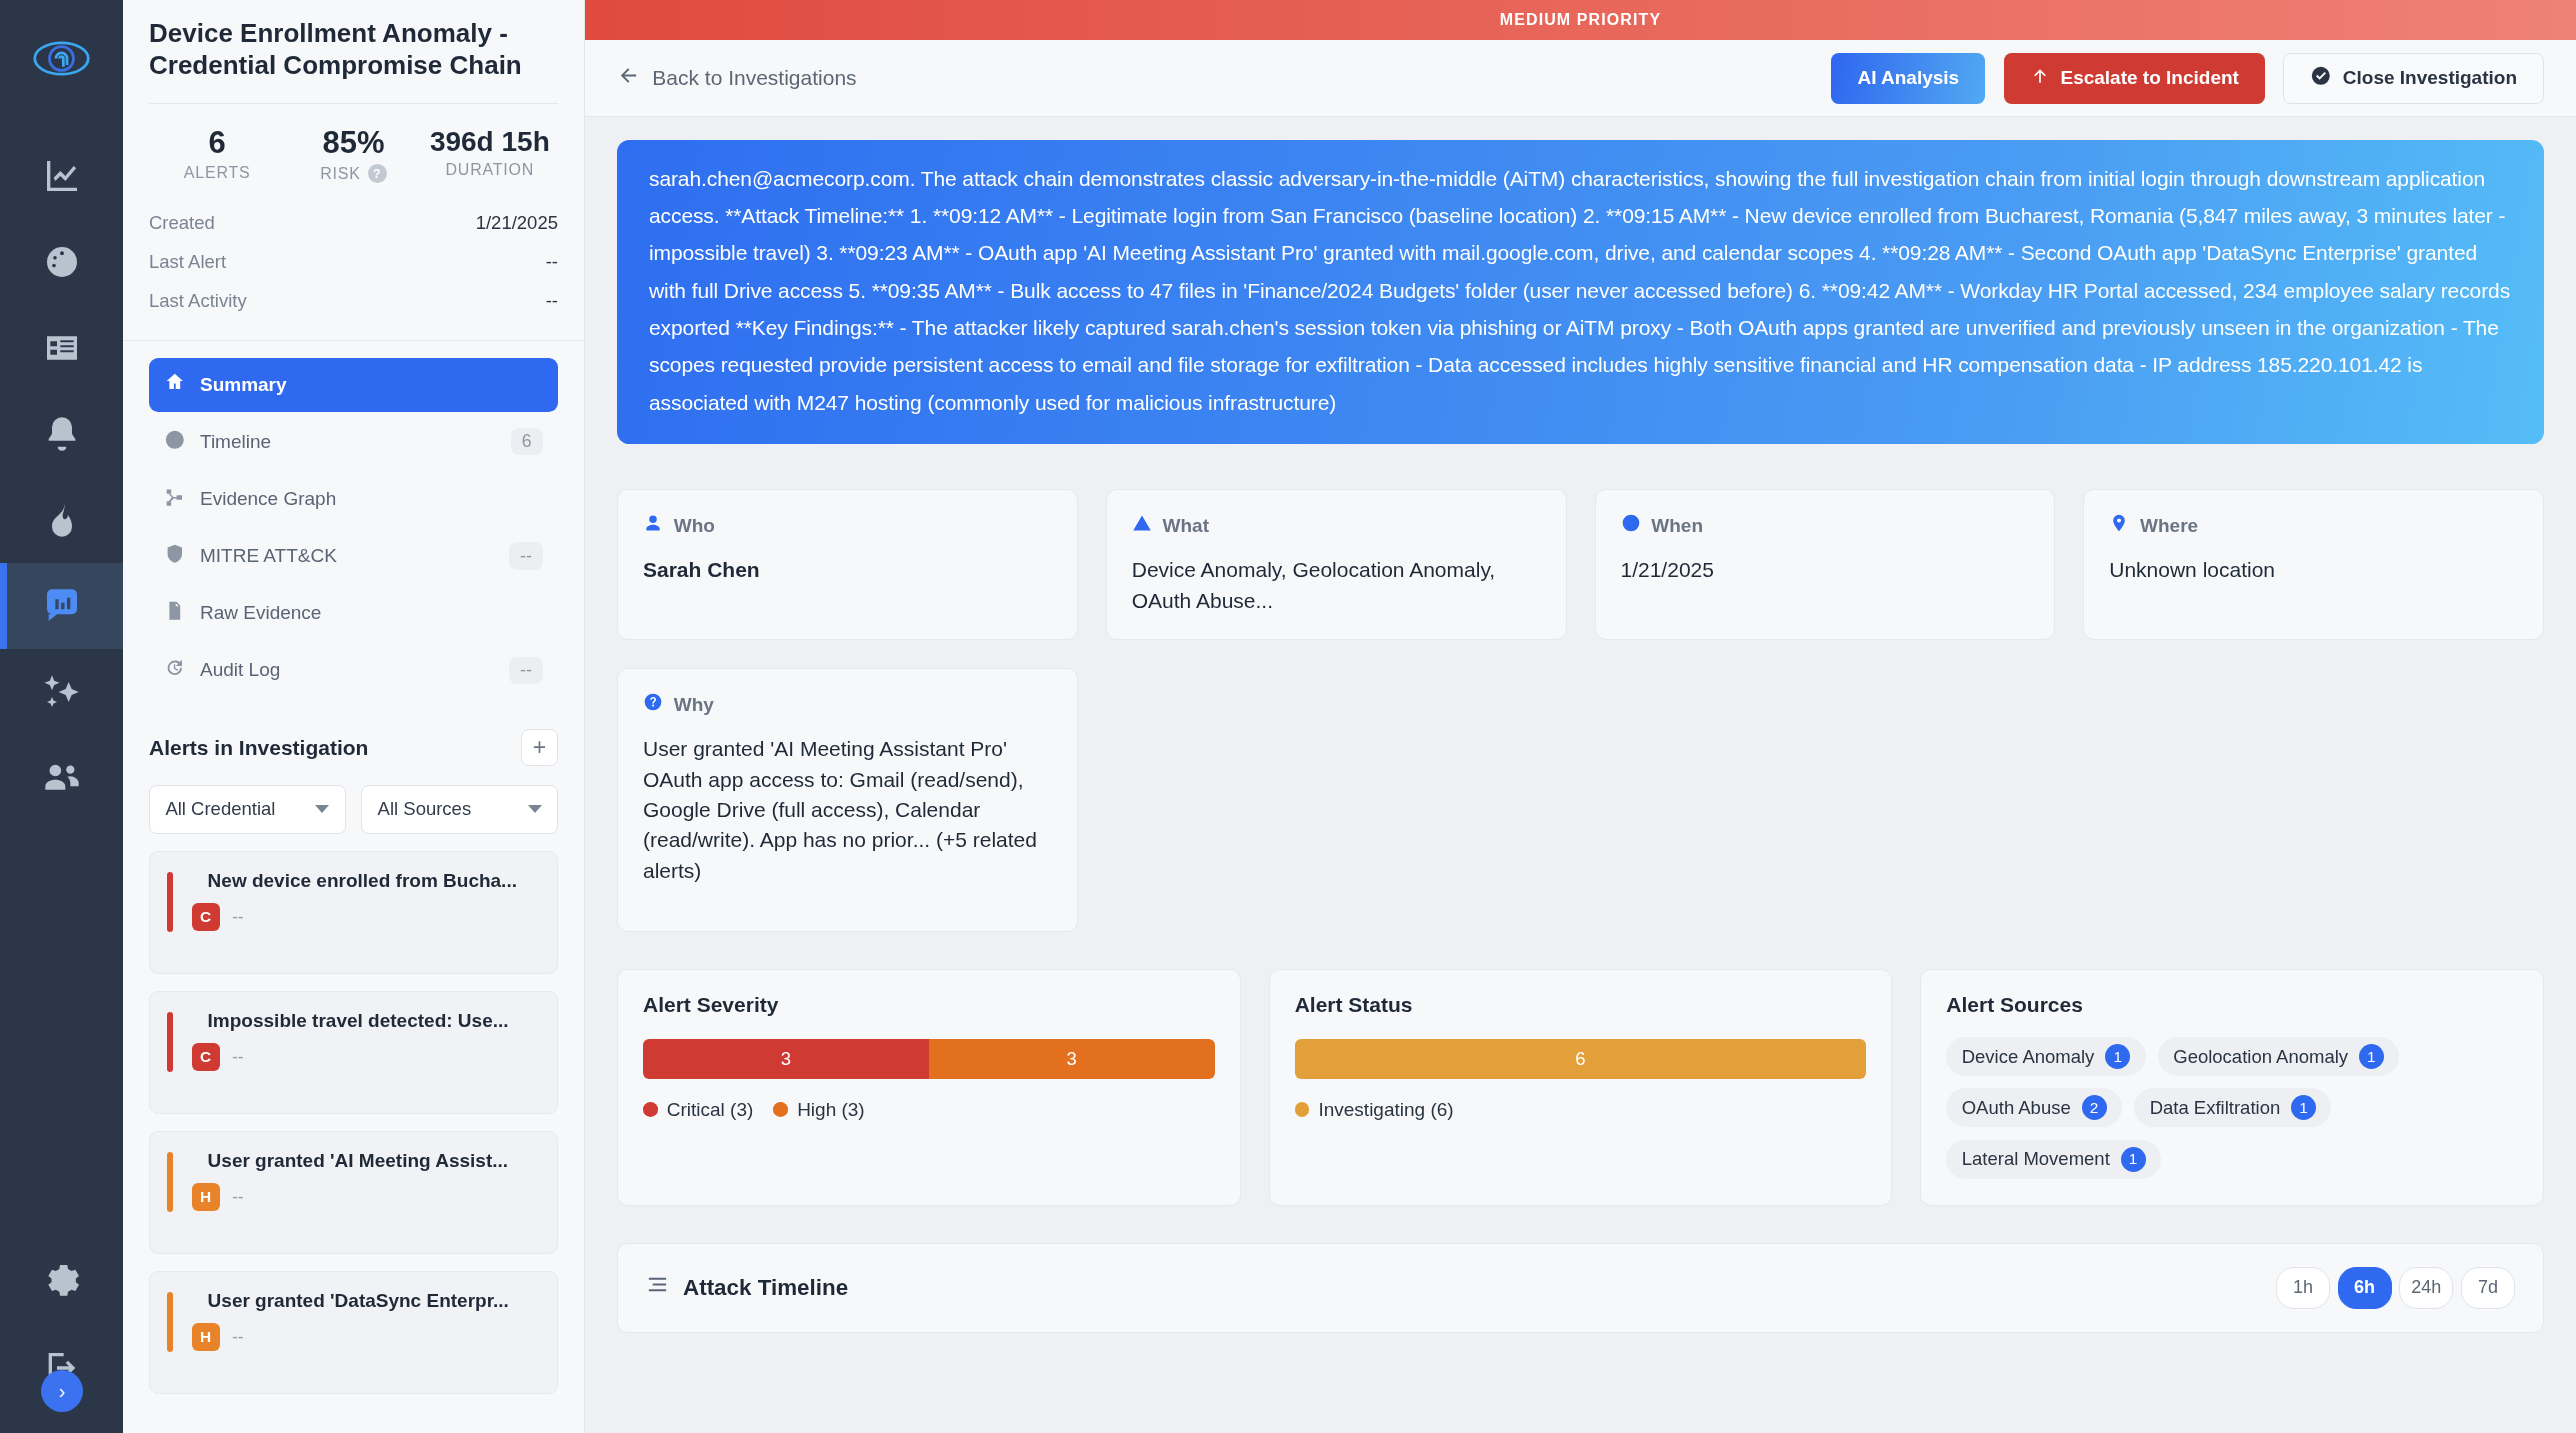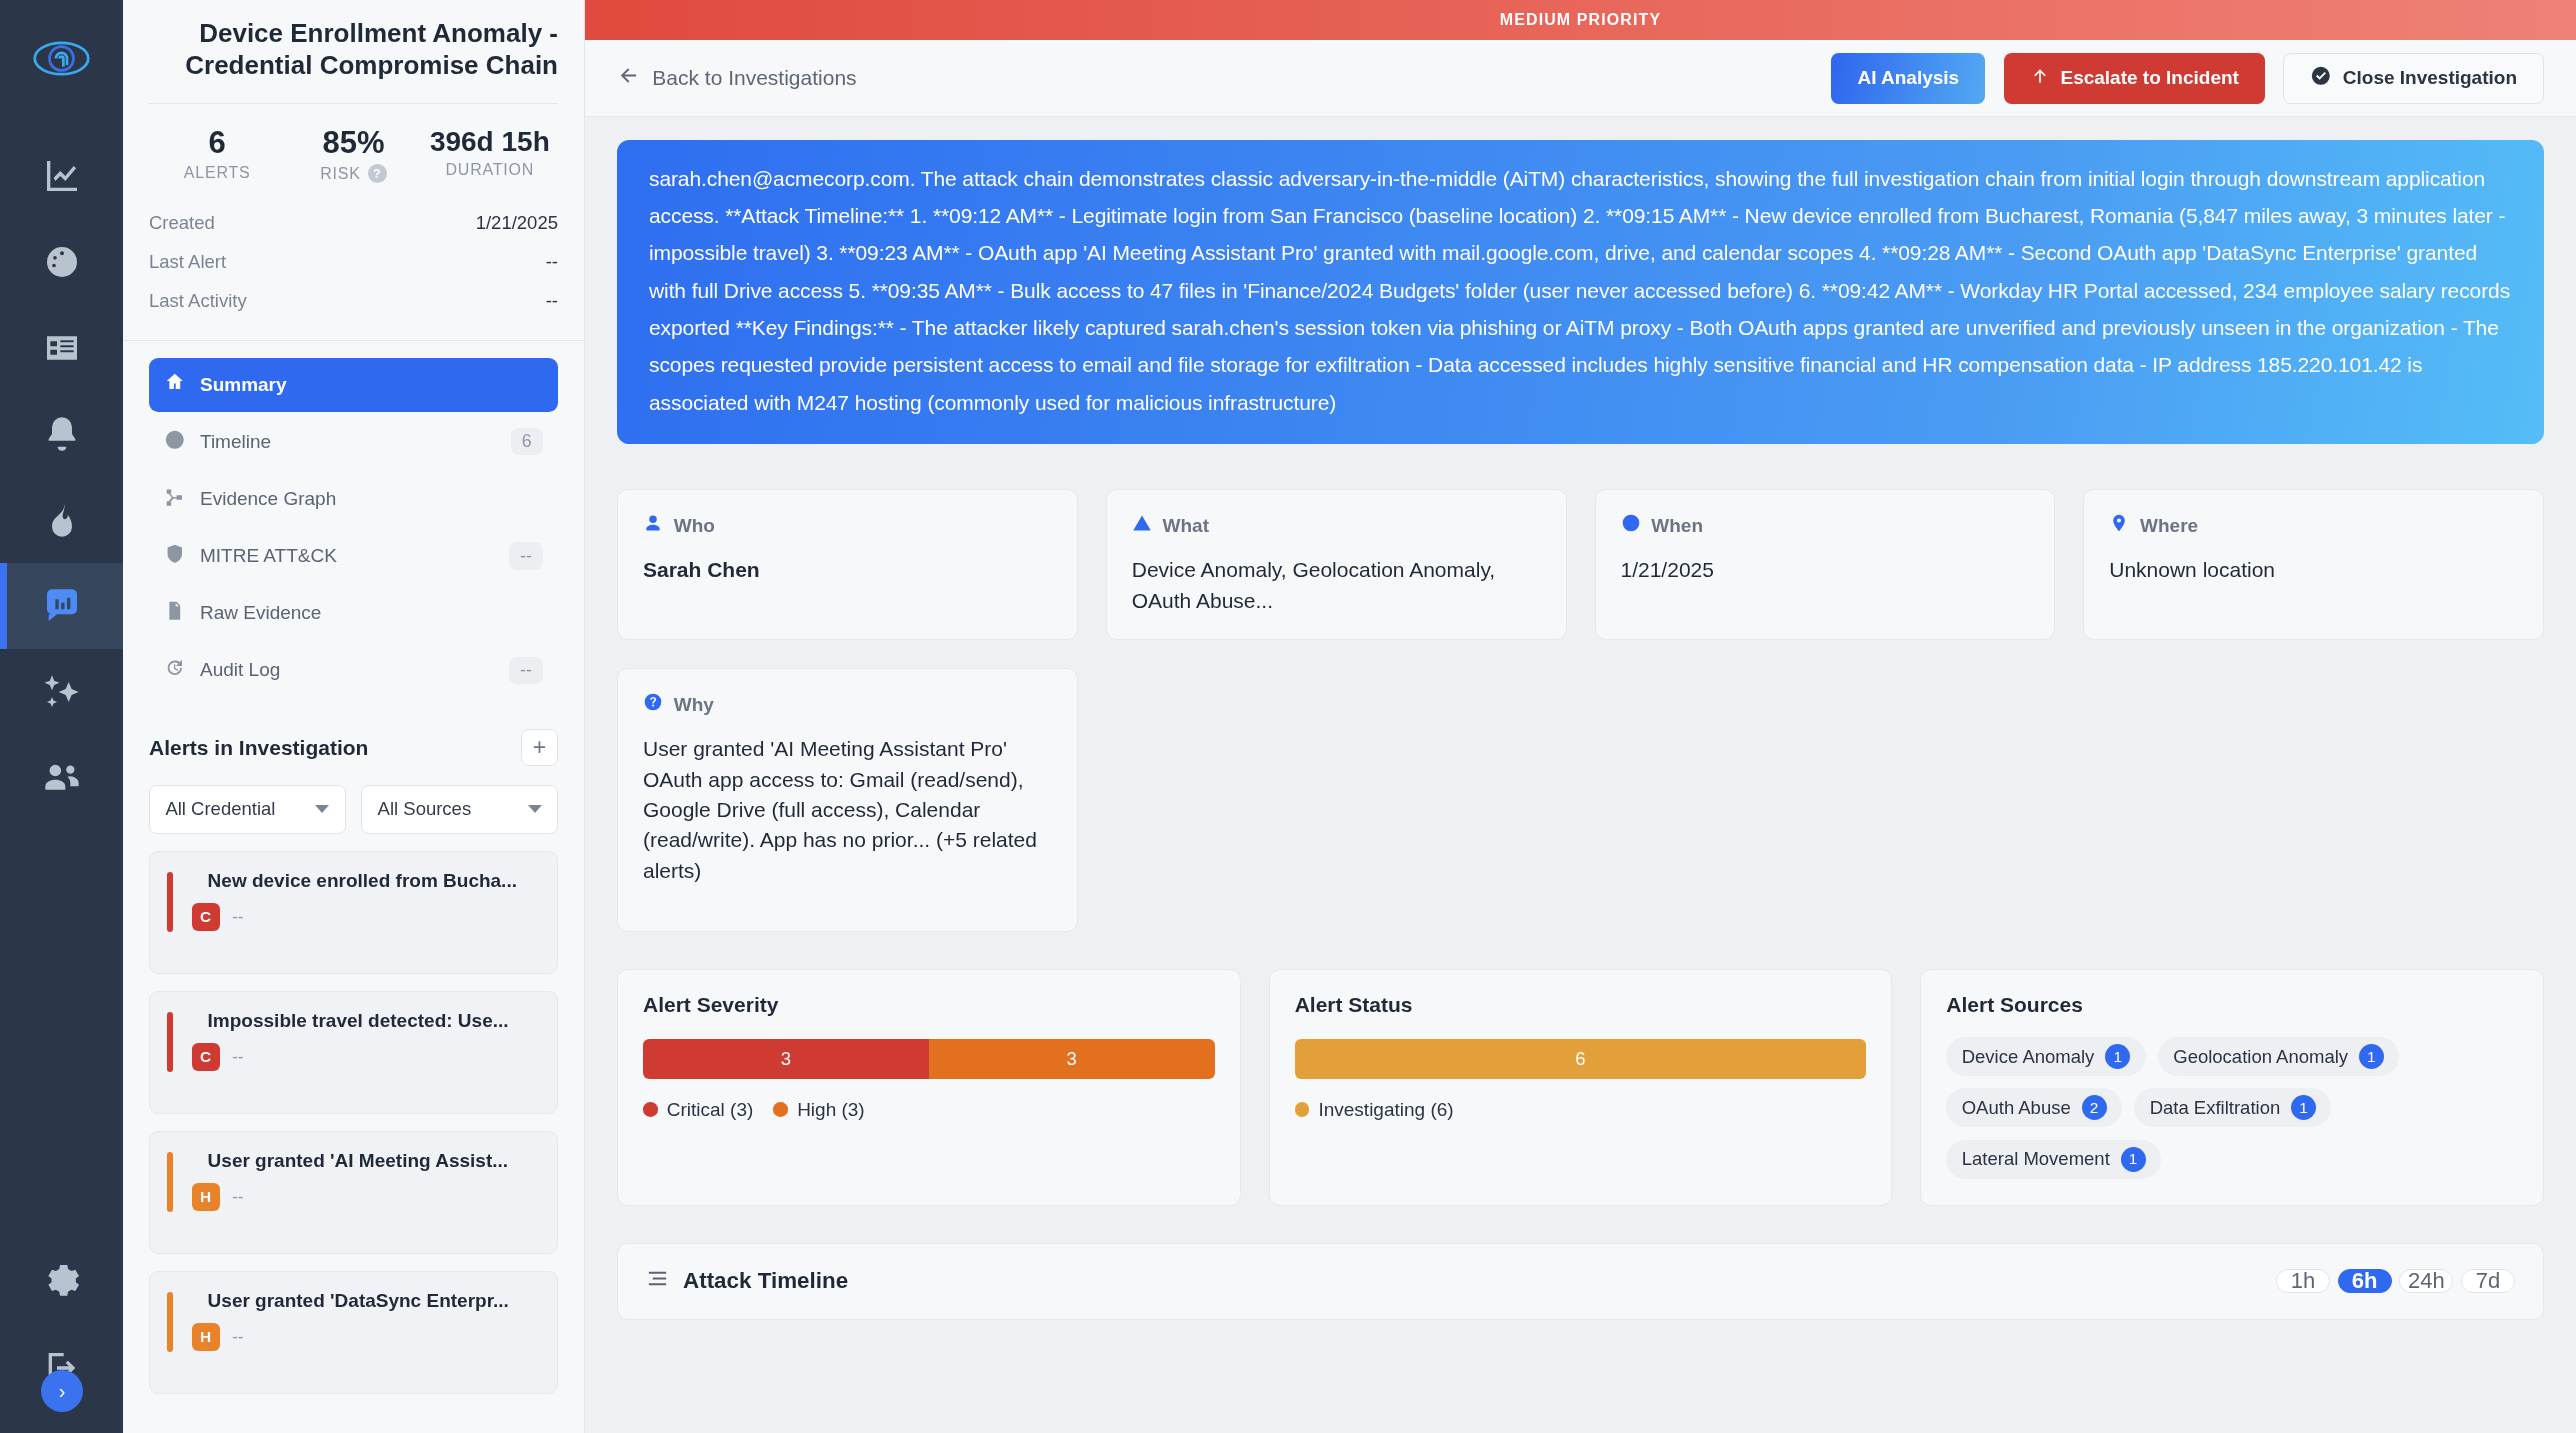--- a/index.html
+++ b/index.html
@@ -42,21 +42,21 @@
     border-right: 0.8px solid #e2e5ea; overflow: hidden; position: relative;
   }
   .lp-inner { padding: 0 26px; }
   .sev-row { display: flex; align-items: center; gap: 15.4px; padding-top: 55px; }
   .badge-critical {
     background: #dc3c35; color: #fff; font-size: 16px; font-weight: bold;
     letter-spacing: 0.5px; padding: 5.4px 13px; border-radius: 5.4px;
   }
   .inv-id { color: #8d96a3; font-family: "Liberation Mono", monospace; font-size: 19px; letter-spacing: -0.4px;}
   .inv-title {
-    margin-top: 17px; font-size: 26px; line-height: 1.24; font-weight: bold; color: #1f2937; text-align: right;
+    margin-top: 17px; font-size: 26px; line-height: 1.24; font-weight: bold; color: #1f2937;
   }
   .lp-div { margin: 21.6px 0 0 0; height: 0.8px; background: #e4e7ec; }
   .stats { display: flex; padding: 23px 0 20px 0; }
   .stat { flex: 1; text-align: center; }
   .stat-val { font-size: 31px; font-weight: bold; color: #1f2937; line-height: 1.05; }
   .stat-lab { font-size: 16px; color: #8d96a3; letter-spacing: 0.8px; margin-top: 4.6px;
      display:flex; align-items:center; justify-content:center; gap:7px;}
   .qmark { width:19px; height:19px; border-radius:50%; background:#c3c9d2; color:#fff;
      font-size:12.3px; display:inline-flex; align-items:center; justify-content:center; font-weight:bold;}
   .meta { padding-bottom: 12.3px; }
@@ -154,22 +154,22 @@
   .chip { background: #edeff2; border-radius: 770px; padding: 7px 15.4px; display: flex;
     align-items: center; gap: 10.8px; font-size: 18.5px; color: #2b3442; }
   .chip-n { background: #2f69ef; color: #fff; border-radius: 50%; width: 25px; height: 25px;
     font-size: 15.4px; display: flex; align-items: center; justify-content: center; }
 
   .timeline-card { margin-top: 37px; background: #f7f8fa; border: 0.8px solid #e5e8ec;
     border-radius: 10.8px; padding: 23px 28px; display: flex; align-items: center; justify-content: space-between; }
   .tl-left { display: flex; align-items: center; gap: 14px; font-size: 22.4px; font-weight: bold; color: #1f2937; }
   .tl-left svg { width: 23px; height: 23px; fill: #5a6474; }
   .ranges { display: flex; gap: 7.7px; }
-  .range { min-width: 54px; height: 24px; border: 0.8px solid #e0e4ea; border-radius: 18px; background: #fff;
-    display: flex; align-items: center; justify-content: center; font-size: 22px; color: #5d6674; cursor: pointer; }
+  .range { min-width: 54px; height: 42px; border: 0.8px solid #e0e4ea; border-radius: 18px; background: #fff;
+    display: flex; align-items: center; justify-content: center; font-size: 18px; color: #5d6674; cursor: pointer; }
   .range.active { background: #2f69ef; border-color: #2f69ef; color: #fff; font-weight: bold; }
 </style>
 </head>
 <body>
 
 <div class="app">
 
   <div class="rail">
     <div class="rail-logo">
       <svg viewBox="0 0 64 64">

